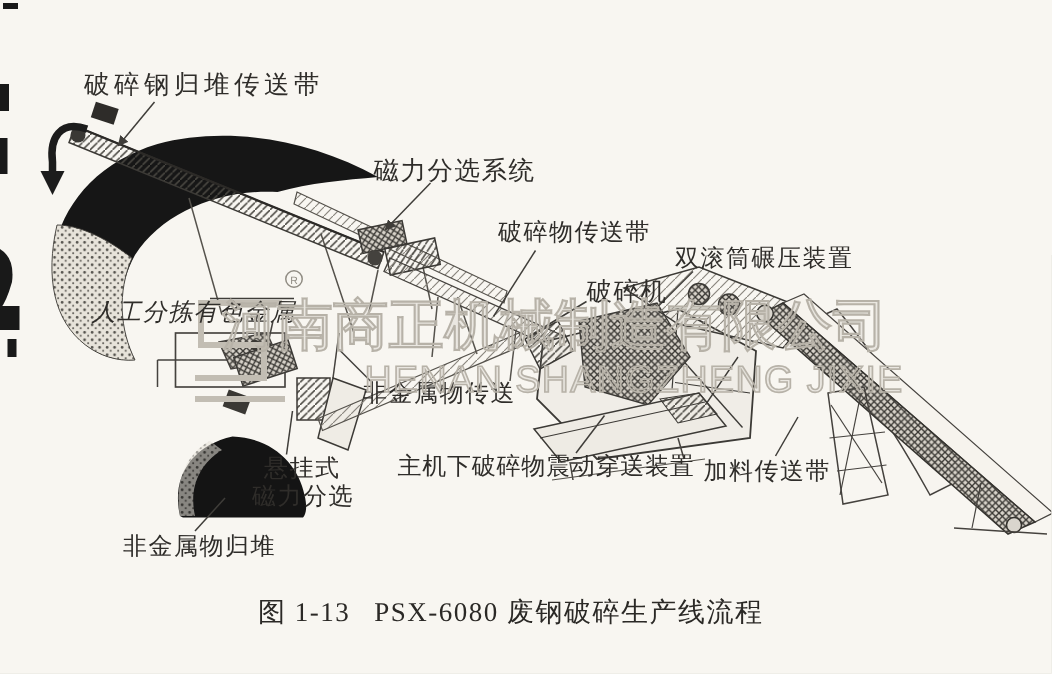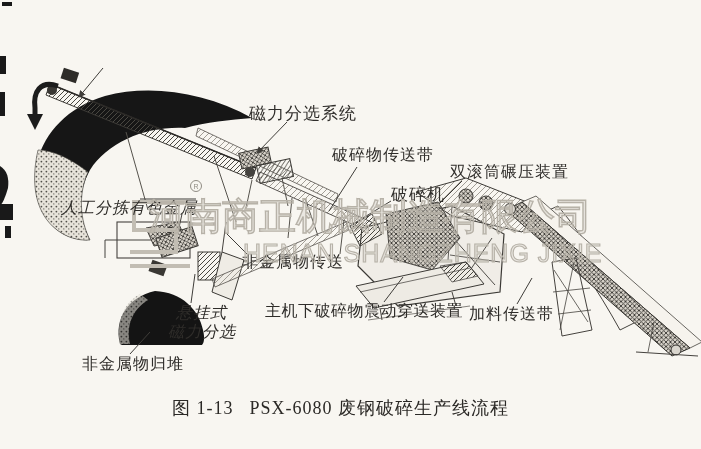--- a/index.html
+++ b/index.html
@@ -14,21 +14,21 @@
     letter-spacing:1px;font-family:"Liberation Serif","DejaVu Serif",serif;
     z-index:30;
   }
   #lbl-stacking{left:56px;top:45px;letter-spacing:3px;}
   #lbl-magnetic{left:249px;top:102px;font-family:Liberation Serif, serif;}
   #lbl-crushed-belt{left:332px;top:145px;font-size:16px;}
   #lbl-double-drum{left:450px;top:162px;font-size:16px;}
   #lbl-crusher{left:391px;top:183px;}
   #lbl-manual{left:61px;top:198px;font-size:16px;font-style:italic;}
   #lbl-nonmetal-belt{left:242px;top:252px;font-size:16px;}
-  #lbl-suspended{left:168px;top:303px;font-size:16px;line-height:19px;font-style:italic;}
+  #lbl-suspended{left:168px;top:303px;font-size:16px;line-height:19px;}
   #lbl-suspended .l1{margin-left:8px;}
   #lbl-vibrating{left:265px;top:301px;font-size:16px;letter-spacing:0.5px;}
   #lbl-feeding{left:469px;top:304px;font-size:16px;}
   #lbl-nonmetal-pile{left:82px;top:354px;font-size:16px;}
   #caption{
     position:absolute;left:0;top:396px;width:100%;text-align:center;
     font-size:18px;color:#2b2926;letter-spacing:1px;z-index:30;
     transform:translateX(-10px);
   }
   #caption .prefix{margin-right:16px;}
@@ -200,20 +200,21 @@
     </g>
 
     <g fill="none">
       <path d="M188,202 L134,202 L134,230 L176,230 L176,252 L130,252" stroke="#c2bdb3" stroke-width="4"></path>
       <path d="M130,266 L190,266" stroke="#c2bdb3" stroke-width="4"></path>
       <circle cx="196" cy="186" r="5.5" stroke="#918d84" stroke-width="1"></circle>
     </g>
     <text x="196" y="189" font-size="7" fill="#918d84" text-anchor="middle" font-family="Liberation Sans, sans-serif">R</text>
   </svg>
 
+  <div class="lbl" id="lbl-stacking">破碎钢归堆传送带</div>
   <div class="lbl" id="lbl-magnetic">磁力分选系统</div>
   <div class="lbl" id="lbl-crushed-belt">破碎物传送带</div>
   <div class="lbl" id="lbl-double-drum">双滚筒碾压装置</div>
   <div class="lbl" id="lbl-crusher">破碎机</div>
   <div class="lbl" id="lbl-manual">人工分拣有色金属</div>
   <div class="lbl" id="lbl-nonmetal-belt">非金属物传送</div>
   <div class="lbl" id="lbl-suspended">
     <div class="l1">悬挂式</div>
     <div class="l2">磁力分选</div>
   </div>

